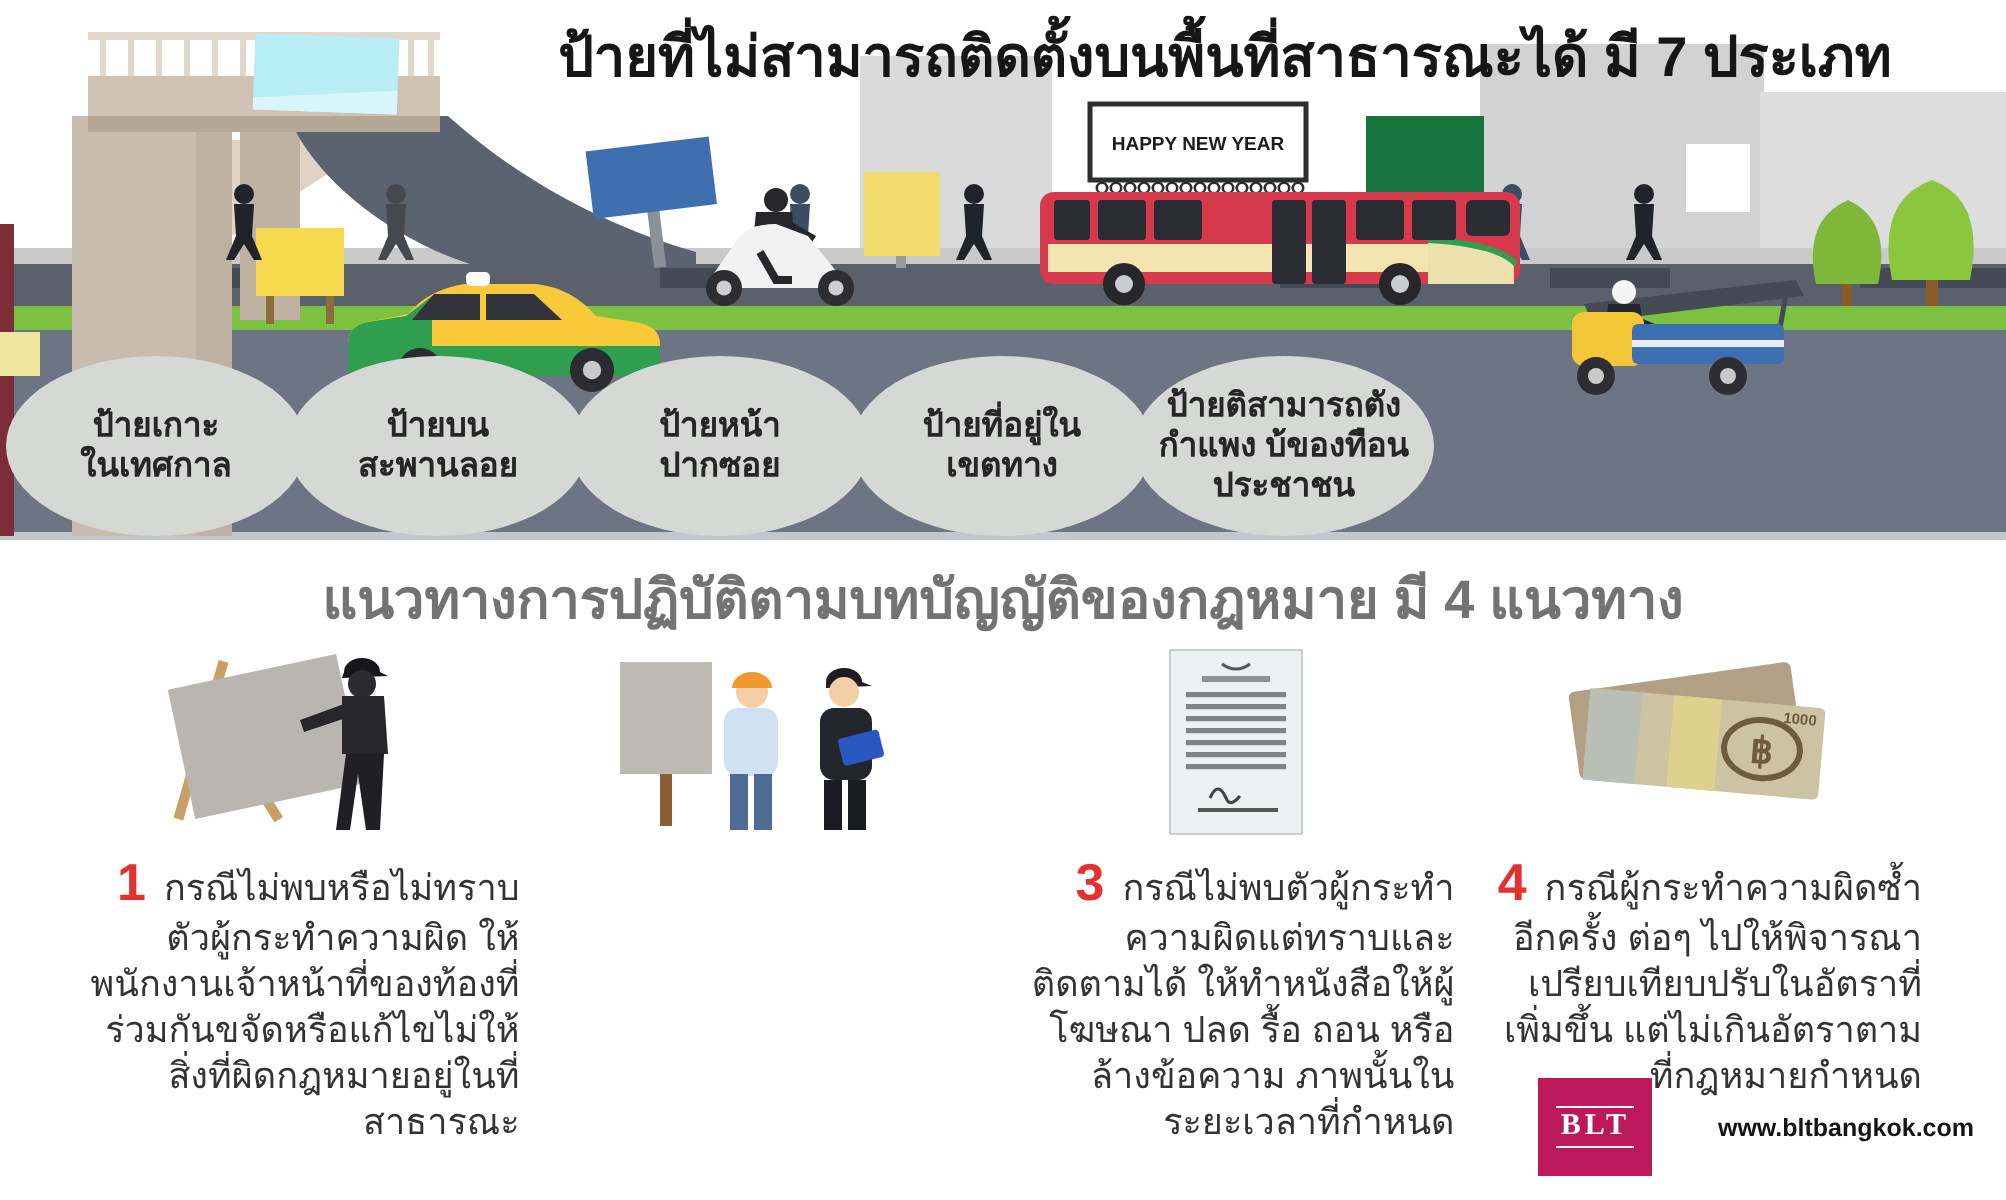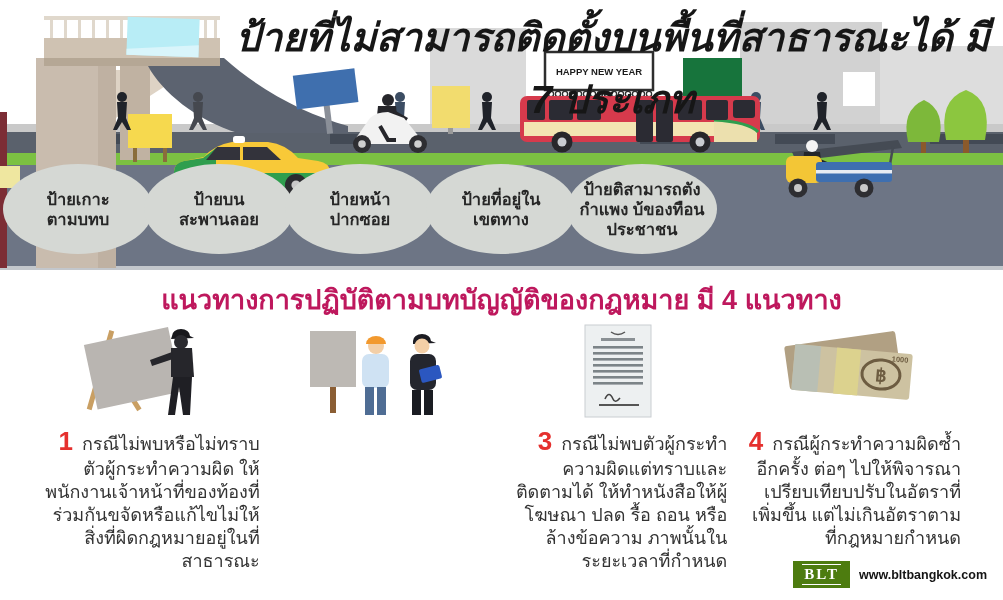--- a/index.html
+++ b/index.html
@@ -2,40 +2,40 @@
 <html><head>
 <meta charset="utf-8">
 <style>
   html,body{margin:0;padding:0;background:#e9e9e9;}
   .canvas{position:relative;width:1003px;height:600px;overflow:hidden;background:#ffffff;
           font-family:"Liberation Sans",sans-serif;}
   
   .scene{position:absolute;top:0;left:0;width:1003px;height:270px;}
   .scene svg{position:absolute;top:0;left:0;z-index:1;}
   .main-title{position:absolute;z-index:3;top:6px;left:224px;right:2px;text-align:center;
-              font-size:39px;font-weight:700;color:#161616;font-style:italic;}
-  .bubbles{position:absolute;z-index:2;top:164px;left:3px;width:997px;display:flex;}
+              font-size:28px;font-weight:700;color:#161616;}
+  .bubbles{position:absolute;z-index:2;top:178px;left:3px;width:997px;display:flex;}
   .bubble{flex:0 0 150px;height:90px;background:#d5d8d4;border-radius:50%;
           display:flex;flex-direction:column;align-items:center;justify-content:center;
           text-align:center;font-size:16.5px;font-weight:700;color:#262626;line-height:1.22;}
   .bubble + .bubble{margin-left:-9px;}
   
   .guidelines{position:absolute;top:270px;left:0;width:1003px;}
-  .g-title{margin:8px 0 2px 0;text-align:center;font-size:27px;font-weight:700;color:#be185d;}
+  .g-title{margin:8px 0 2px 0;text-align:center;font-size:27px;font-weight:700;color:#737373;}
   .g-cols{display:grid;grid-template-columns:repeat(4,1fr);column-gap:16px;padding:0 42px;}
   .g-icon{height:96px;display:flex;align-items:flex-end;justify-content:center;}
   .g-text{margin:6px 0 0 0;font-size:18px;line-height:1.28;color:#333;text-align:right;}
   .g-num{font-size:26px;font-weight:700;color:#e5302e;margin-right:9px;}
   
   .footer{position:absolute;right:16px;bottom:12px;z-index:4;display:flex;align-items:center;gap:9px;}
-  .logo-box{background:#4d7c0f;padding:3px 9px;}
+  .logo-box{background:#be185d;padding:14px 9px;}
   .logo-box span{display:inline-block;color:#fff;font-family:"Liberation Serif",serif;
                  font-weight:700;font-size:15px;letter-spacing:2px;
                  border-top:1px solid #fff;border-bottom:1px solid #fff;padding:0 2px;line-height:1.25;}
-  .site{font-size:12.5px;font-weight:700;color:#141414;}
+  .site{font-size:12.5px;font-weight:700;color:#141414;margin-left:24px;}
 </style>
 </head>
 <body>
 
 <div class="canvas">
 
   <div class="scene">
     <svg width="1003" height="270" viewBox="0 0 1003 270">
 
       <g>
@@ -215,21 +215,21 @@
         <circle cx="864" cy="188" r="9.5" fill="#2e2e32"></circle>
           <circle cx="864" cy="188" r="4" fill="#c9c9c9"></circle>
       </g>
     </svg>
 
     <div class="main-title">ป้ายที่ไม่สามารถติดตั้งบนพื้นที่สาธารณะได้ มี 7 ประเภท</div>
 
     <div class="bubbles">
       <div class="bubble">
         <div>ป้ายเกาะ</div>
-        <div>ตามบทบ</div>
+        <div>ในเทศกาล</div>
       </div>
       <div class="bubble">
         <div>ป้ายบน</div>
         <div>สะพานลอย</div>
       </div>
       <div class="bubble">
         <div>ป้ายหน้า</div>
         <div>ปากซอย</div>
       </div>
       <div class="bubble">

